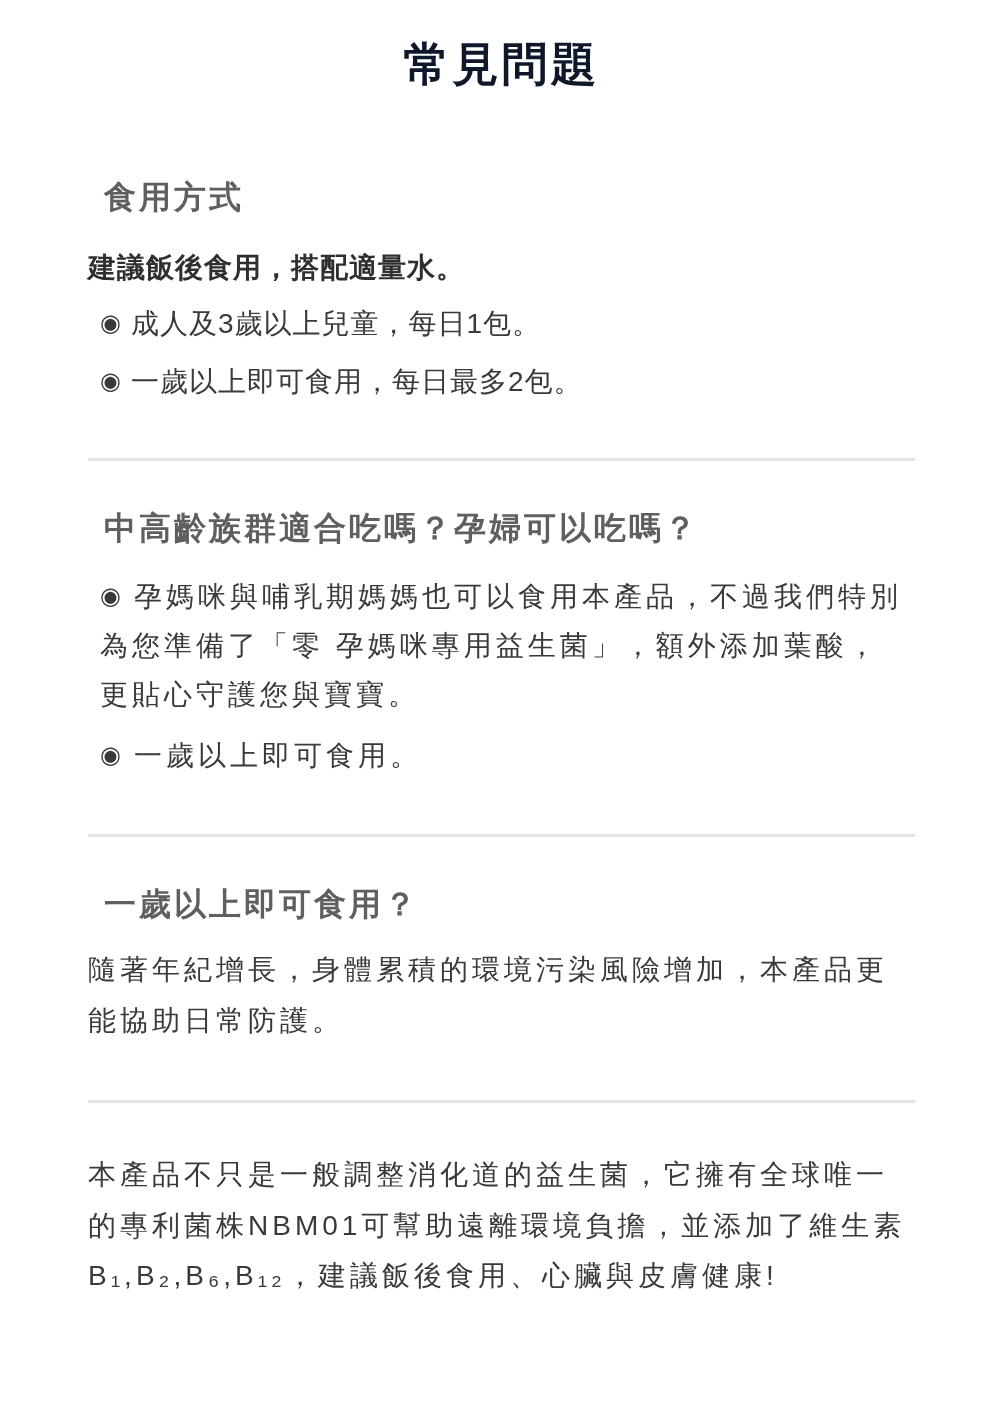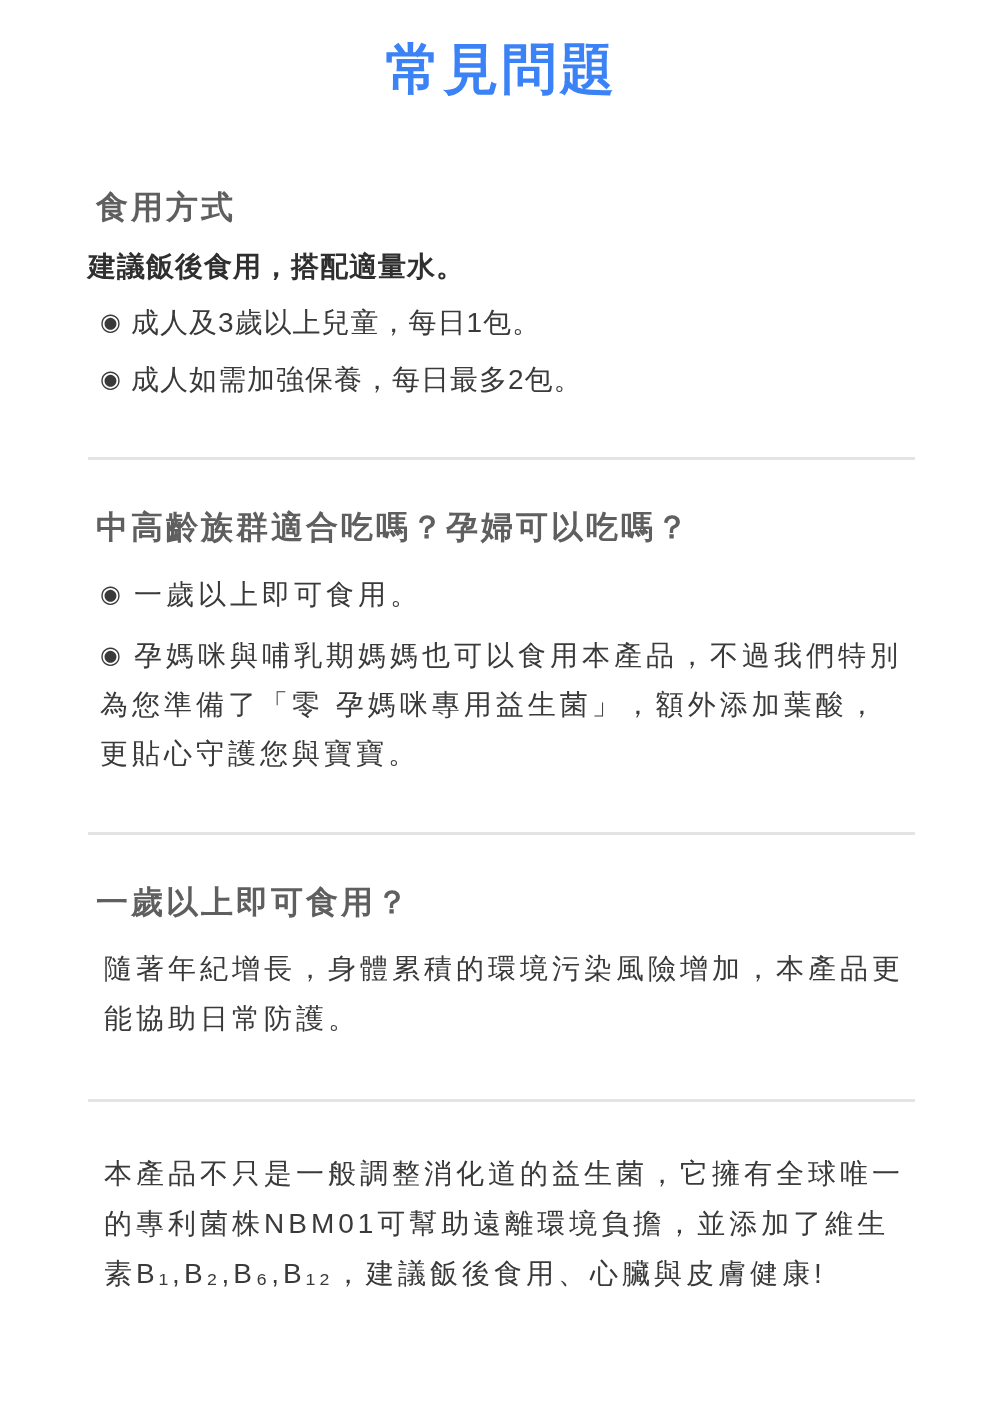--- a/index.html
+++ b/index.html
@@ -16,39 +16,39 @@
   }
   .container {
     box-sizing: border-box;
     width: 1000px;
     height: 1403px;
     padding: 0 85px 0 88px;
   }
   .page-title {
     margin: 38px 0 0 0;
     text-align: center;
-    font-size: 55px;
+    font-size: 46px;
     line-height: 1.15;
     font-weight: 700;
-    color: #3b82f6;
+    color: #0f172a;
     letter-spacing: 3px;
   }
   h2.q-heading {
-    margin: 8px;
+    margin: 16px;
     font-size: 32px;
     line-height: 1.3;
     font-weight: 700;
     color: #5f5f5f;
     letter-spacing: 3px;
   }
   .section-usage h2.q-heading {
     margin-top: 86px;
   }
   .lead {
-    margin: 17px 0 0 0;
+    margin: 29px 0 0 0;
     font-size: 28px;
     line-height: 1.5;
     font-weight: 700;
     color: #2f2f2f;
     letter-spacing: 1px;
   }
   .bullet {
     margin: 12px;
     font-size: 28px;
     color: #3a3a3a;
@@ -68,21 +68,21 @@
     letter-spacing: 4px;
   }
   .marker {
     font-size: 24px;
     margin-right: 9px;
     position: relative;
     top: -2px;
     color: #3a3a3a;
   }
   .body-text {
-    margin: 20px 0 0 16px;
+    margin: 20px 0 0 0;
     font-size: 28px;
     line-height: 1.8;
     color: #3a3a3a;
     letter-spacing: 4px;
   }
   hr.divider {
     border: none;
     border-top: 3px solid #e4e4e4;
     margin: 54px 0 47px 0;
   }
@@ -92,31 +92,31 @@
 
 <div class="container">
 
   <h1 class="page-title">常見問題</h1>
 
   <section class="section-usage">
     <h2 class="q-heading">食用方式</h2>
     <p class="lead">建議飯後食用，搭配適量水。</p>
     <div class="bullets-tight">
       <p class="bullet"><span class="marker">◉</span><span>成人及3歲以上兒童，每日1包。</span></p>
-      <p class="bullet"><span class="marker">◉</span><span>成人如需加強保養，每日最多2包。</span></p>
+      <p class="bullet"><span class="marker">◉</span><span>一歲以上即可食用，每日最多2包。</span></p>
     </div>
   </section>
 
   <hr class="divider">
 
   <section>
     <h2 class="q-heading">中高齡族群適合吃嗎？孕婦可以吃嗎？</h2>
     <div class="bullets-wide">
+      <p class="bullet"><span class="marker">◉</span><span>孕媽咪與哺乳期媽媽也可以食用本產品，不過我們特別為您準備了「零 孕媽咪專用益生菌」，額外添加葉酸，更貼心守護您與寶寶。</span></p>
       <p class="bullet"><span class="marker">◉</span><span>一歲以上即可食用。</span></p>
-      <p class="bullet"><span class="marker">◉</span><span>孕媽咪與哺乳期媽媽也可以食用本產品，不過我們特別為您準備了「零 孕媽咪專用益生菌」，額外添加葉酸，更貼心守護您與寶寶。</span></p>
     </div>
   </section>
 
   <hr class="divider">
 
   <section>
     <h2 class="q-heading">一歲以上即可食用？</h2>
     <p class="body-text">隨著年紀增長，身體累積的環境污染風險增加，本產品更能協助日常防護。</p>
   </section>
 

